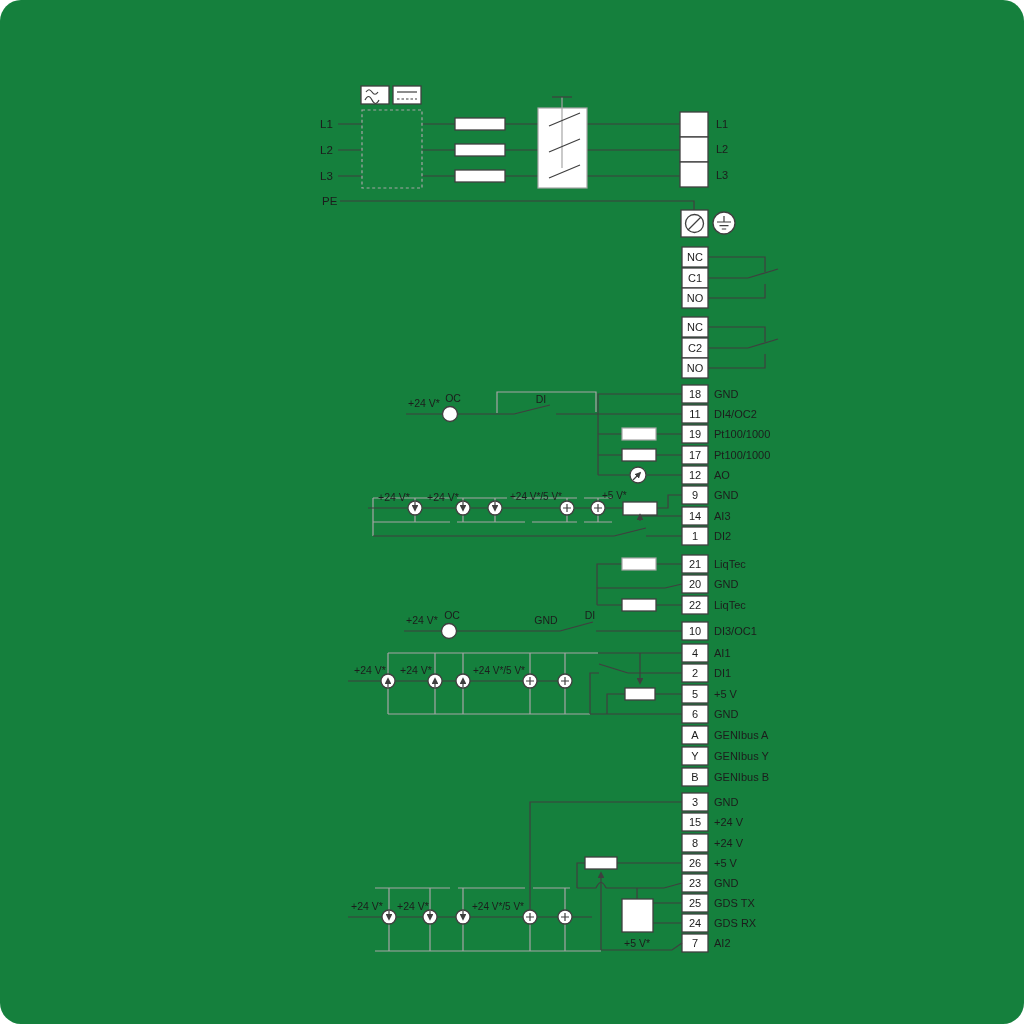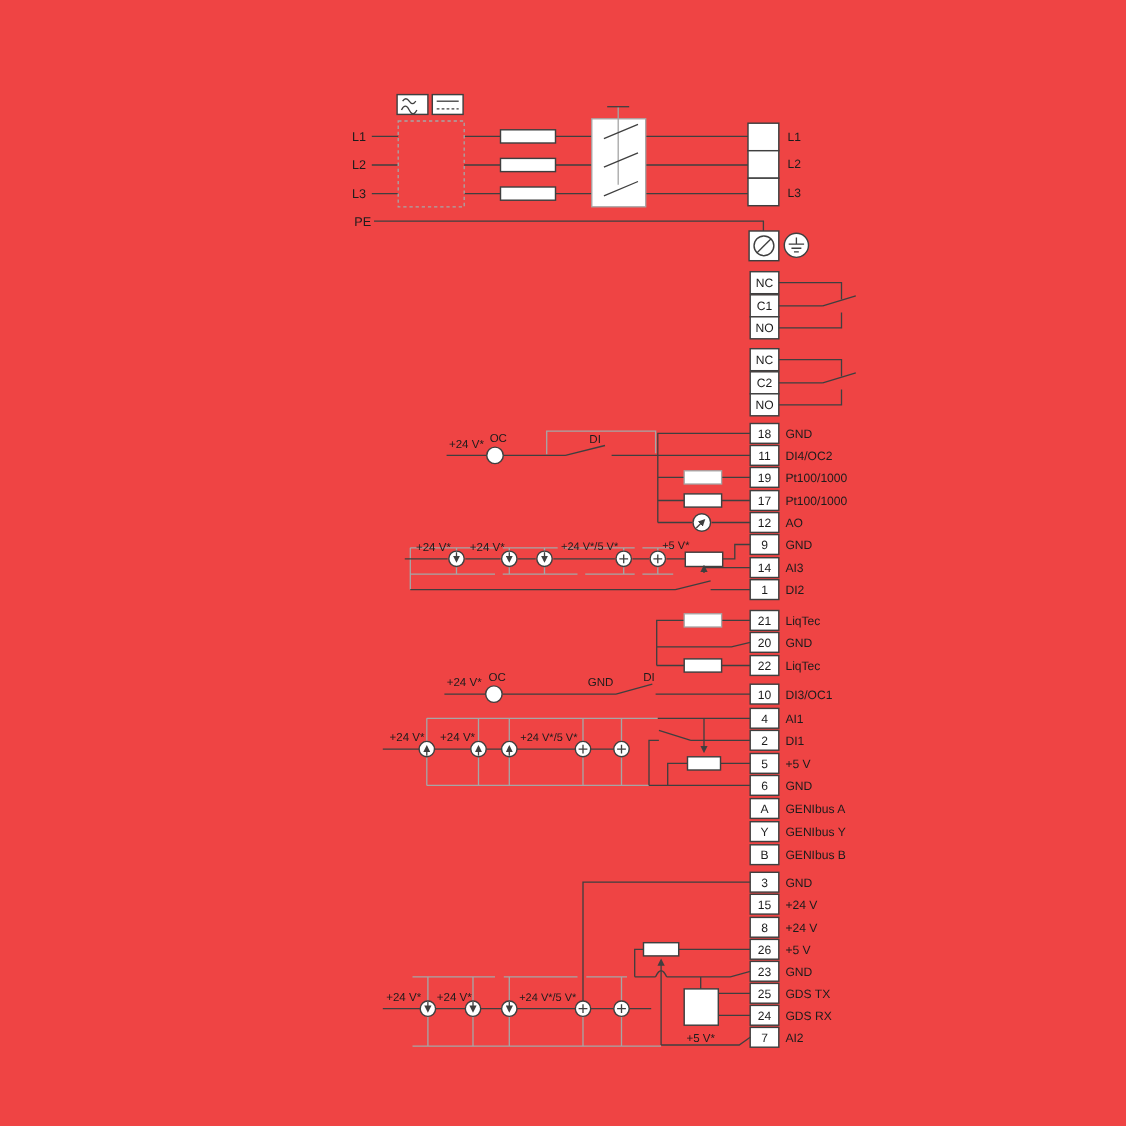--- a/index.html
+++ b/index.html
@@ -1,16 +1,16 @@
 <!DOCTYPE html>
 <html><head>
 <meta charset="utf-8">
 <style>
   html,body{margin:0;padding:0;background:#ffffff;}
-  .stage{width:1024px;height:1024px;position:relative;background:#ef4444;}
+  .stage{width:1024px;height:1024px;position:relative;background:#15803d;border-radius:21px;}
   svg text{font-family:"Liberation Sans",sans-serif;fill:#1c1c1c;}
   .tnum{font-size:11px;text-anchor:middle;}
   .tlab{font-size:11px;text-anchor:start;}
   .edge{font-size:11.5px;}
   .ann{font-size:10.5px;text-anchor:middle;}
   .ann-s{font-size:10px;text-anchor:start;}
   .w{fill:none;stroke:#3f3f3f;stroke-width:1.2;}
   .wg{fill:none;stroke:#a6a6a6;stroke-width:1.2;}
   .bx{fill:#fff;stroke:#3f3f3f;stroke-width:1.3;}
   .bxg{fill:#fff;stroke:#a6a6a6;stroke-width:1.2;}

